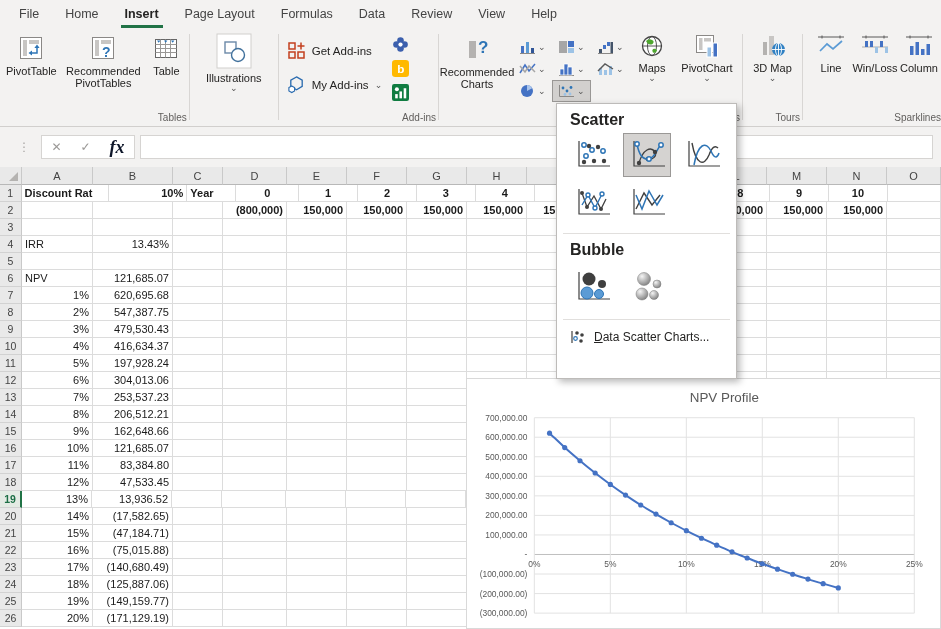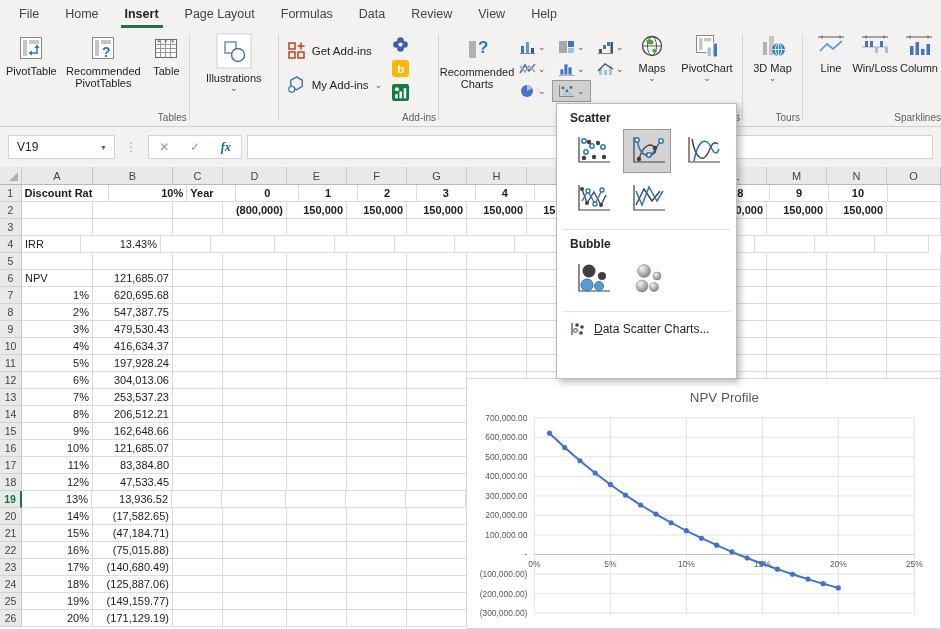--- a/index.html
+++ b/index.html
@@ -38,21 +38,21 @@
   .sparkrow{display:flex;margin:0 0 0 4px;}
   .sparkbtn{width:44px;}
   
   .fbar{height:40px;background:#f3f2f1;border-bottom:1px solid #cfcdcb;display:flex;align-items:center;padding:0 8px;}
   .namebox{width:97px;height:22px;background:#fff;border:1px solid #d6d4d2;display:flex;align-items:center;
            font-size:12px;color:#252423;padding-left:8px;}
   .nb-arrow{margin-left:auto;font-size:7px;color:#605e5c;padding:0 7px;}
   .fb-dots{color:#a8a6a4;margin:0 12px 0 10px;font-size:12px;letter-spacing:-1px;}
   .fb-btns{height:22px;width:92px;background:#fff;border:1px solid #d6d4d2;display:flex;align-items:center;
            justify-content:space-around;color:#9a9896;font-size:12px;}
-  .fx{font-style:italic;font-weight:700;color:#0369a1;font-family:"Liberation Serif",serif;font-size:12px;}
+  .fx{font-style:italic;font-weight:700;color:#0f172a;font-family:"Liberation Serif",serif;font-size:18px;}
   .fb-input{flex:1;height:22px;background:#fff;border:1px solid #d6d4d2;margin-left:5px;font-size:12px;}
   
   .grid{position:absolute;left:0;top:167px;right:0;bottom:0;background:#fff;font-size:11px;}
   .ghrow{display:flex;height:18px;}
   .gh{background:#e9e9e9;border-right:1px solid #c9c9c9;border-bottom:1px solid #b8b8b8;color:#444;
       display:flex;align-items:center;justify-content:center;box-sizing:border-box;font-size:11px;}
   .corner{position:relative;}
   .corner::after{content:"";position:absolute;right:3px;bottom:3px;border-left:9px solid transparent;border-bottom:9px solid #b5b3b1;}
   .grow{display:flex;height:17px;}
   .rnum{width:22px;background:#e9e9e9;border-right:1px solid #c9c9c9;border-bottom:1px solid #d2d2d2;
@@ -63,21 +63,21 @@
   .cell.b{font-weight:700;}
   .al{justify-content:flex-start}.ar{justify-content:flex-end}.ac{justify-content:center}
   
   .chart{position:absolute;left:466px;top:378px;width:475px;height:251px;background:#fff;
          border:1px solid #d9d9d9;box-sizing:border-box;z-index:5;}
   .chart svg{display:block;}
   .chart text{font-family:"Liberation Sans",sans-serif;}
   
   .menu{position:absolute;left:556px;top:103px;width:181px;height:276px;background:#fff;
         border:1px solid #bdbbb9;box-shadow:3px 3px 7px rgba(0,0,0,.28);z-index:10;box-sizing:border-box;overflow:hidden;}
-  .menu-h{font-size:12px;font-weight:700;color:#252423;padding:7px 0 4px 13px;}
+  .menu-h{font-size:16px;font-weight:700;color:#252423;padding:7px 0 4px 13px;}
   .mrow{display:flex;gap:7px;padding-left:11px;}
   .mitem{width:48px;height:44px;display:flex;align-items:center;justify-content:center;border:1px solid transparent;box-sizing:border-box;}
   .mitem.selected{background:#d5d3d1;border-color:#9a9896;}
   .mdiv{height:1px;background:#e1dfdd;margin:8px 6px 0 6px;}
   .more{display:flex;align-items:center;gap:9px;padding:6px 12px;font-size:12px;color:#252423;margin-top:3px;}
   .more-label{display:inline-block;}
   .more-label::first-letter{text-decoration:underline;}
 </style>
 </head>
 <body>
@@ -358,24 +358,20 @@
               </g>
           </svg>
           <span class="biglabel">Column</span>
         </div>
       </div>
       <div class="group-label">Sparklines</div>
     </div>
   </div>
 
   <div class="fbar">
-    <div class="namebox">
-      <span>V19</span>
-      <span class="nb-arrow">▼</span>
-    </div>
     <div class="fb-dots">⋮</div>
     <div class="fb-btns">
       <span>✕</span>
       <span>✓</span>
       <span class="fx">fx</span>
     </div>
     <div class="fb-input"></div>
   </div>
 
   <div class="grid">
@@ -447,21 +443,21 @@
           <div class="cell al" style="width: 60px;"></div>
           <div class="cell al" style="width: 60px;"></div>
           <div class="cell al" style="width: 60px;"></div>
           <div class="cell al" style="width: 60px;"></div>
           <div class="cell al" style="width: 60px;"></div>
           <div class="cell al" style="width: 60px;"></div>
           <div class="cell al" style="width: 54px;"></div>
         </div>
         <div class="grow">
           <div class="rnum" style="width: 22px;">4</div>
-          <div class="cell al" style="width: 59px;">IRR</div>
+          <div class="cell al" style="width: 71px;">IRR</div>
           <div class="cell ar" style="width: 80px;">13.43%</div>
           <div class="cell al" style="width: 50px;"></div>
           <div class="cell al" style="width: 64px;"></div>
           <div class="cell al" style="width: 60px;"></div>
           <div class="cell al" style="width: 60px;"></div>
           <div class="cell al" style="width: 60px;"></div>
           <div class="cell al" style="width: 60px;"></div>
           <div class="cell al" style="width: 60px;"></div>
           <div class="cell al" style="width: 60px;"></div>
           <div class="cell al" style="width: 60px;"></div>

